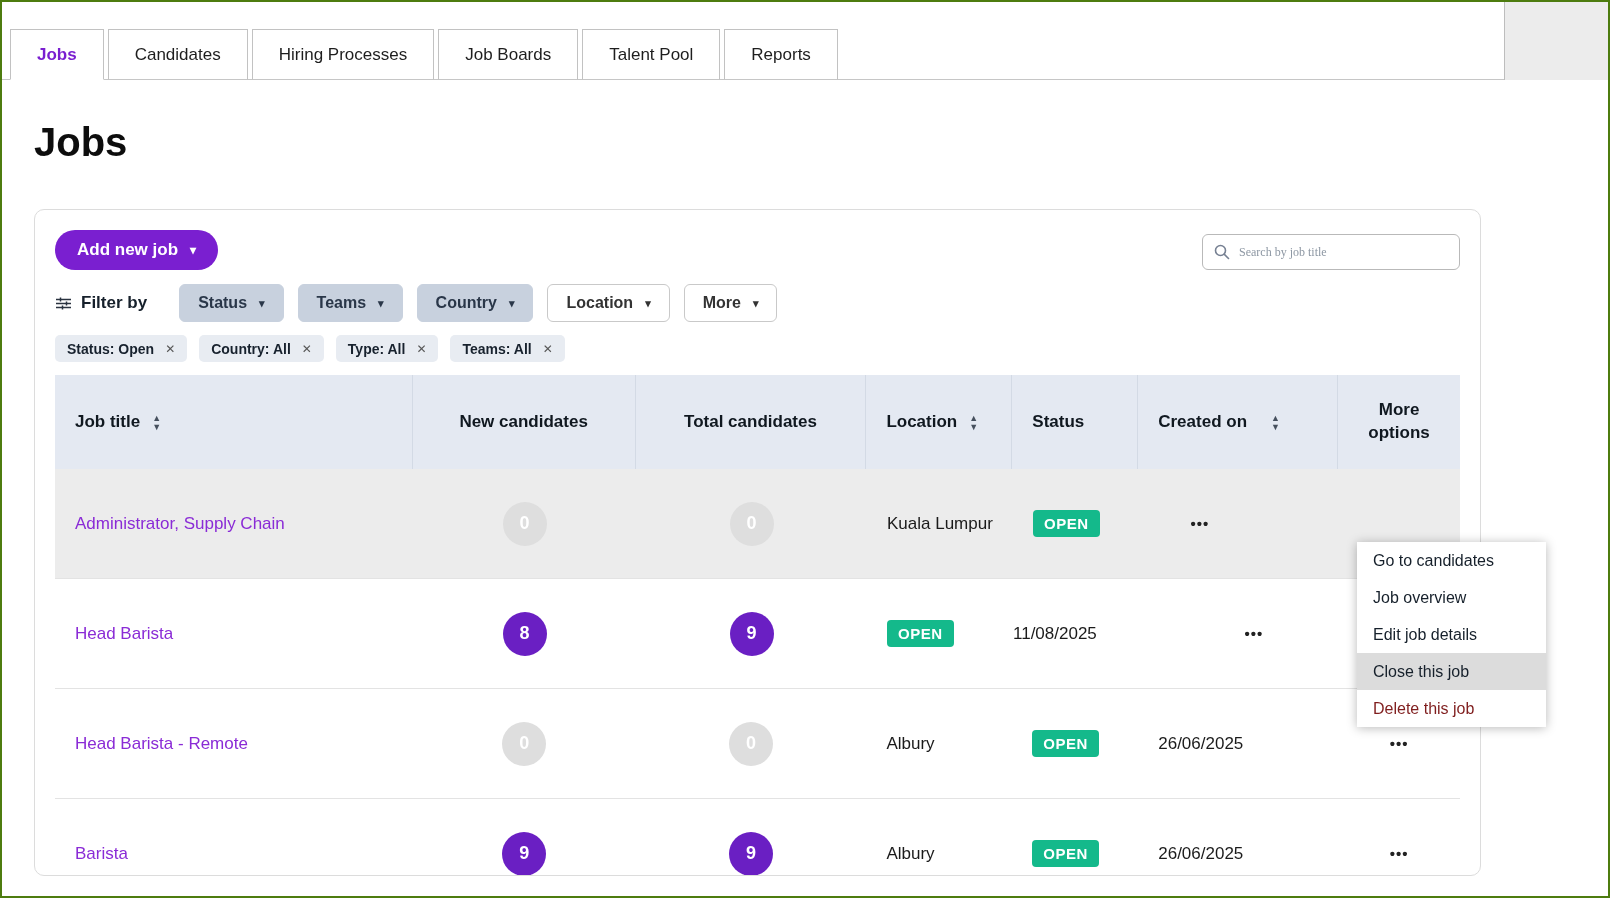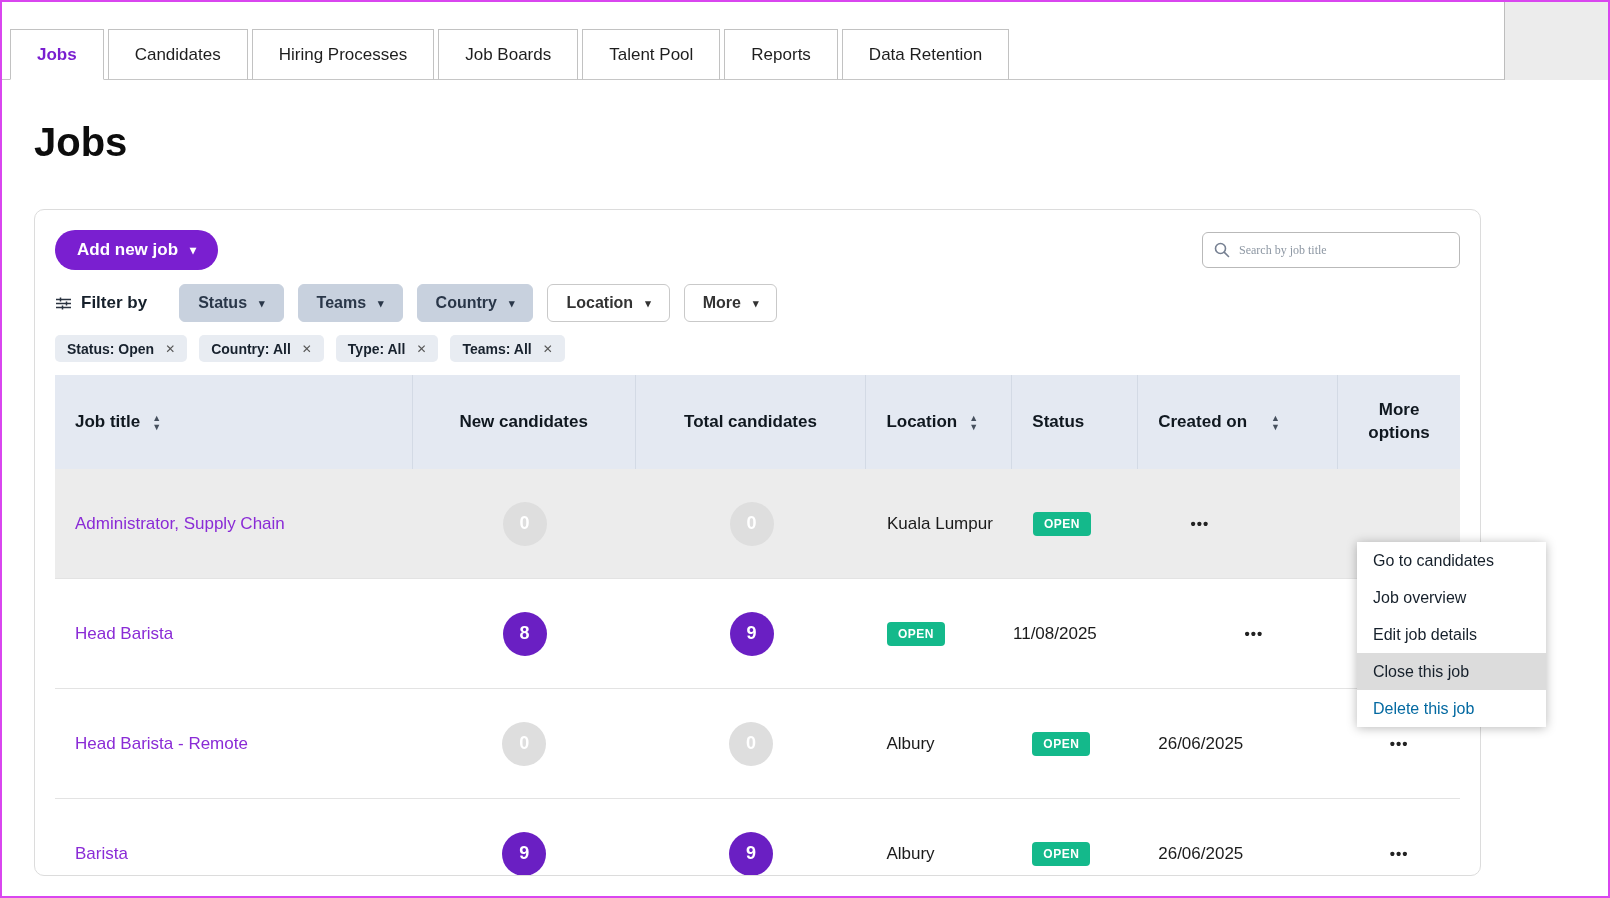--- a/index.html
+++ b/index.html
@@ -1,35 +1,35 @@
 <!DOCTYPE html>
 <html><head>
 <meta charset="utf-8">
 <style>
   * { box-sizing: border-box; margin: 0; padding: 0; }
   html,body { background:#fff; }
   body { font-family:"Liberation Sans", sans-serif; color:#1b1b1b; }
 
-  .frame { position:relative; width:1610px; height:898px; border:2px solid #d946ef; background:#fff; overflow:hidden; }
+  .frame { position:relative; width:1610px; height:898px; border:2px solid #4d7c0f; background:#fff; overflow:hidden; }
 
   
   .topright-strip { position:absolute; top:0; right:0; width:104px; height:78px; background:#ececec; border-left:1px solid #bdbdbd; }
 
   
   .tabbar { display:flex; gap:4px; align-items:flex-end; height:78px; padding:0 0 0 8px; border-bottom:1px solid #c6c6c6; width:1502px; }
   .tab { height:51px; margin-bottom:-1px; display:flex; align-items:center; padding:0 26px; border:1px solid #c2c2c2; border-bottom:1px solid #c6c6c6; background:#fff; font-size:17px; color:#1e1e1e; cursor:pointer; white-space:nowrap; }
   .tab.active { color:#7A1FD0; font-weight:600; border-bottom:1px solid #fff; position:relative; z-index:2; }
 
   
   .content { padding:0 32px; }
   h1.page-title { font-size:40px; font-weight:800; margin:40px 0 44px; color:#0d0d0d; }
 
   .card { width:1447px; height:667px; border:1px solid #dcdcdc; border-radius:10px; padding:20px; overflow:hidden; background:#fff; }
 
-  .card-head { display:flex; justify-content:space-between; align-items:center; height:40px; }
+  .card-head { display:flex; justify-content:space-between; align-items:flex-end; height:40px; }
   .btn-primary { display:flex; align-items:center; gap:12px; background:#7A1FD0; color:#fff; font-size:17px; font-weight:700; border:none; border-radius:22px; height:40px; padding:0 22px; cursor:pointer; font-family:inherit; }
   .btn-primary .chev { font-size:12px; }
 
   .search { display:flex; align-items:center; width:258px; height:36px; border:1px solid #b9b9b9; border-radius:6px; padding:0 10px; gap:8px; background:#fff; }
   .search input { border:none; outline:none; font-size:12px; color:#333; width:100%; font-family:Liberation Serif, serif; background:transparent; }
   .search input::placeholder { color:#8d97a3; }
 
   .filter-row { display:flex; align-items:center; gap:14px; margin-top:14px; height:38px; }
   .filter-lead { display:flex; align-items:center; gap:9px; margin-right:18px; }
   .filter-label { font-size:17px; font-weight:600; color:#16202b; }
@@ -57,46 +57,45 @@
   .row { display:flex; height:110px; border-bottom:1px solid #e3e3e3; background:#fff; }
   .row.hl { background:#ECECEC; }
   .td { display:flex; align-items:center; padding:0 20px; }
   .td.c2, .td.c3 { justify-content:center; }
   .td.c7 { justify-content:center; }
   .td.c4 { line-height:1.6; }
   .job-link { color:#8A2BD6; cursor:pointer;text-align:right; }
   .badge-circle { width:44px; height:44px; border-radius:50%; display:flex; align-items:center; justify-content:center; color:#fff; font-weight:700; font-size:18px; }
   .badge-circle.gray { background:#DEDEDE; }
   .badge-circle.purple { background:#6A1FC3; }
-  .status-badge { background:#14B98B; color:#fff; font-weight:700; font-size:12px; letter-spacing:.5px; padding:5px 11px; border-radius:4px; }
+  .status-badge { background:#14B98B; color:#fff; font-weight:700; font-size:15px; letter-spacing:.5px; padding:5px 11px; border-radius:4px; }
   .dots { font-size:15px; letter-spacing:1px; color:#222; cursor:pointer; font-weight:700; }
 
   
   .menu { position:absolute; left:1355px; top:540px; width:189px; background:#fff; box-shadow:0 1px 10px rgba(0,0,0,.28); z-index:5; }
   .menu-item { height:37px; display:flex; align-items:center; padding:0 16px; font-size:16px; color:#16202b; cursor:pointer; white-space:nowrap; }
   .menu-item.highlighted { background:#DCDCDC; }
-  .menu-item.danger { color:#0369a1; }
+  .menu-item.danger { color:#7f1d1d; }
 
   svg { display:block; }
 </style>
 </head>
 <body>
 
 <div class="frame">
 
   <div class="topright-strip"></div>
 
   <nav class="tabbar">
     <div class="tab active">Jobs</div>
     <div class="tab">Candidates</div>
     <div class="tab">Hiring Processes</div>
     <div class="tab">Job Boards</div>
     <div class="tab">Talent Pool</div>
     <div class="tab">Reports</div>
-    <div class="tab">Data Retention</div>
   </nav>
 
   <main class="content">
     <h1 class="page-title">Jobs</h1>
 
     <section class="card">
 
       <div class="card-head">
         <button class="btn-primary">
           <span>Add new job</span>

